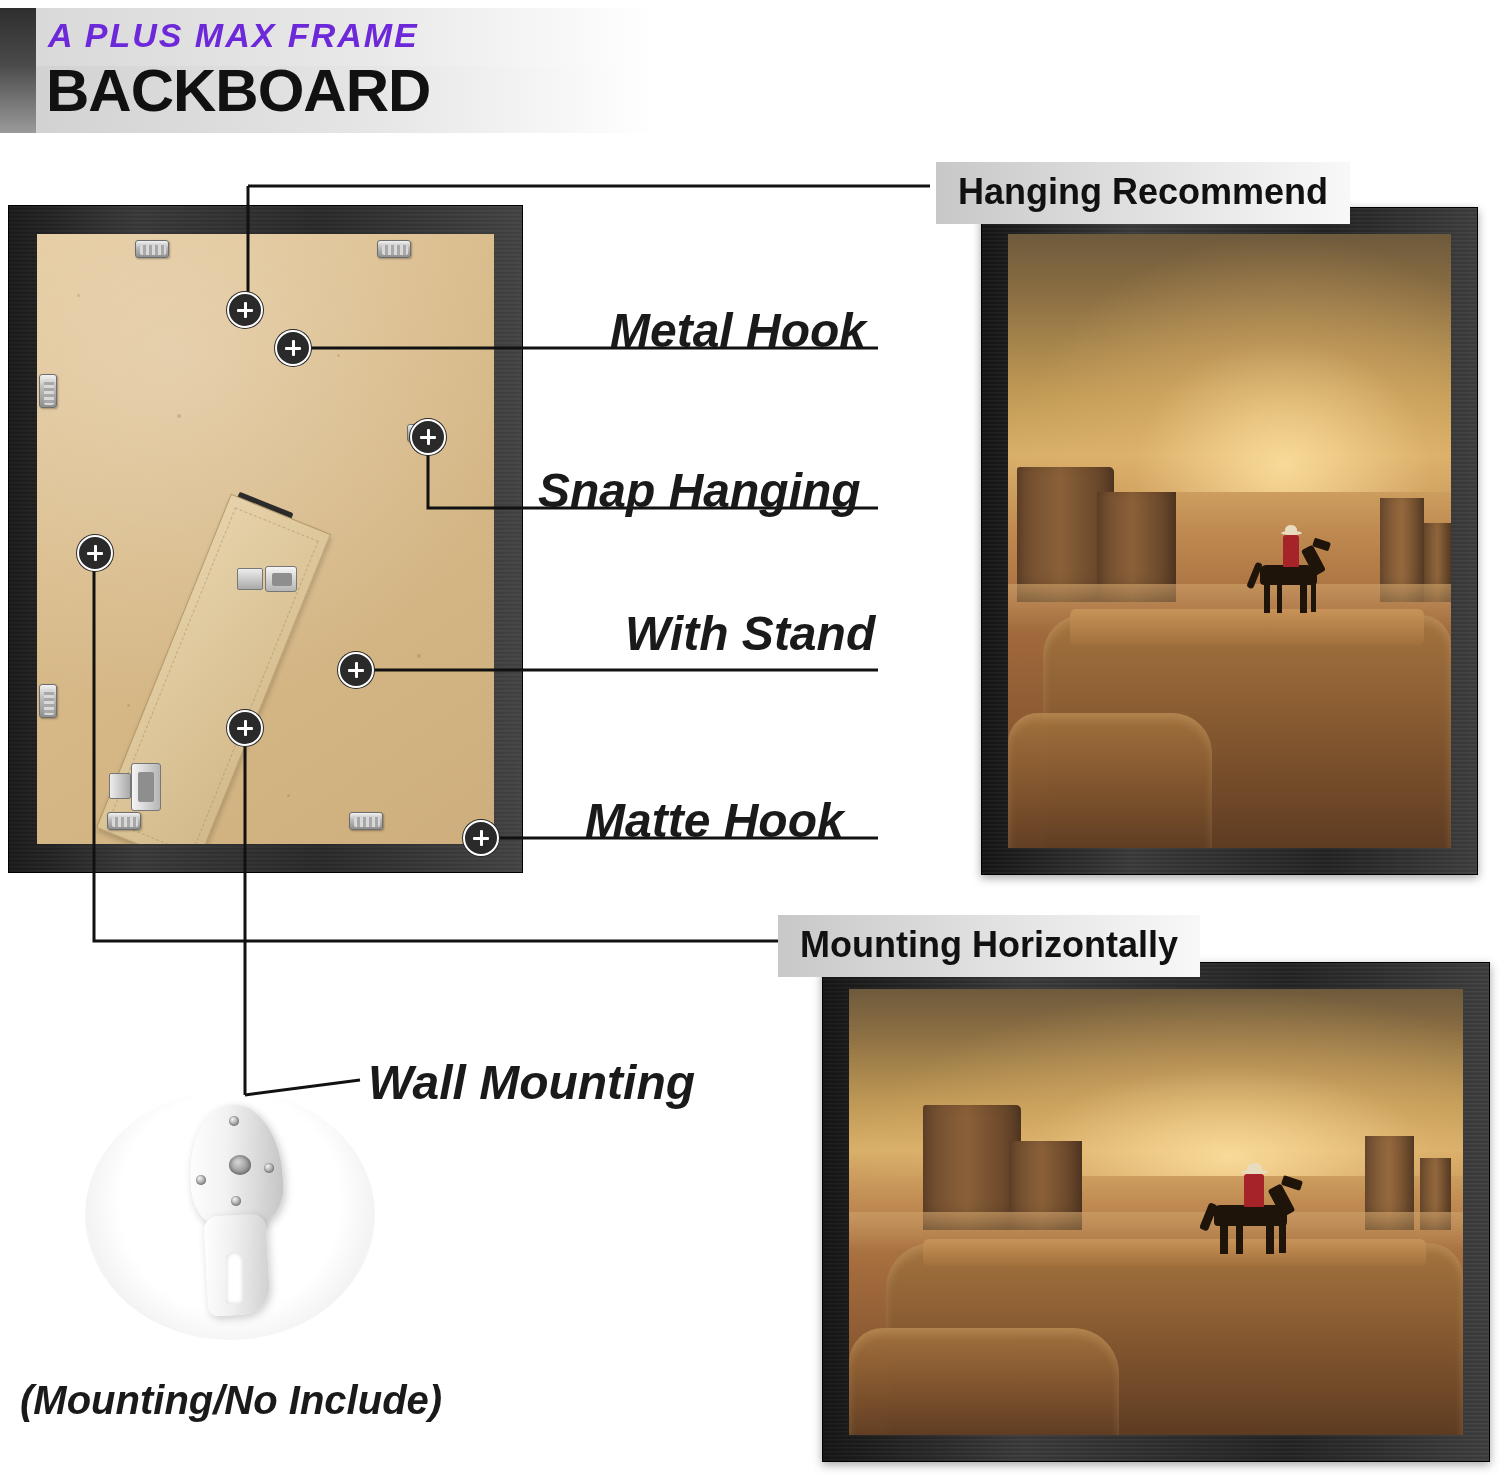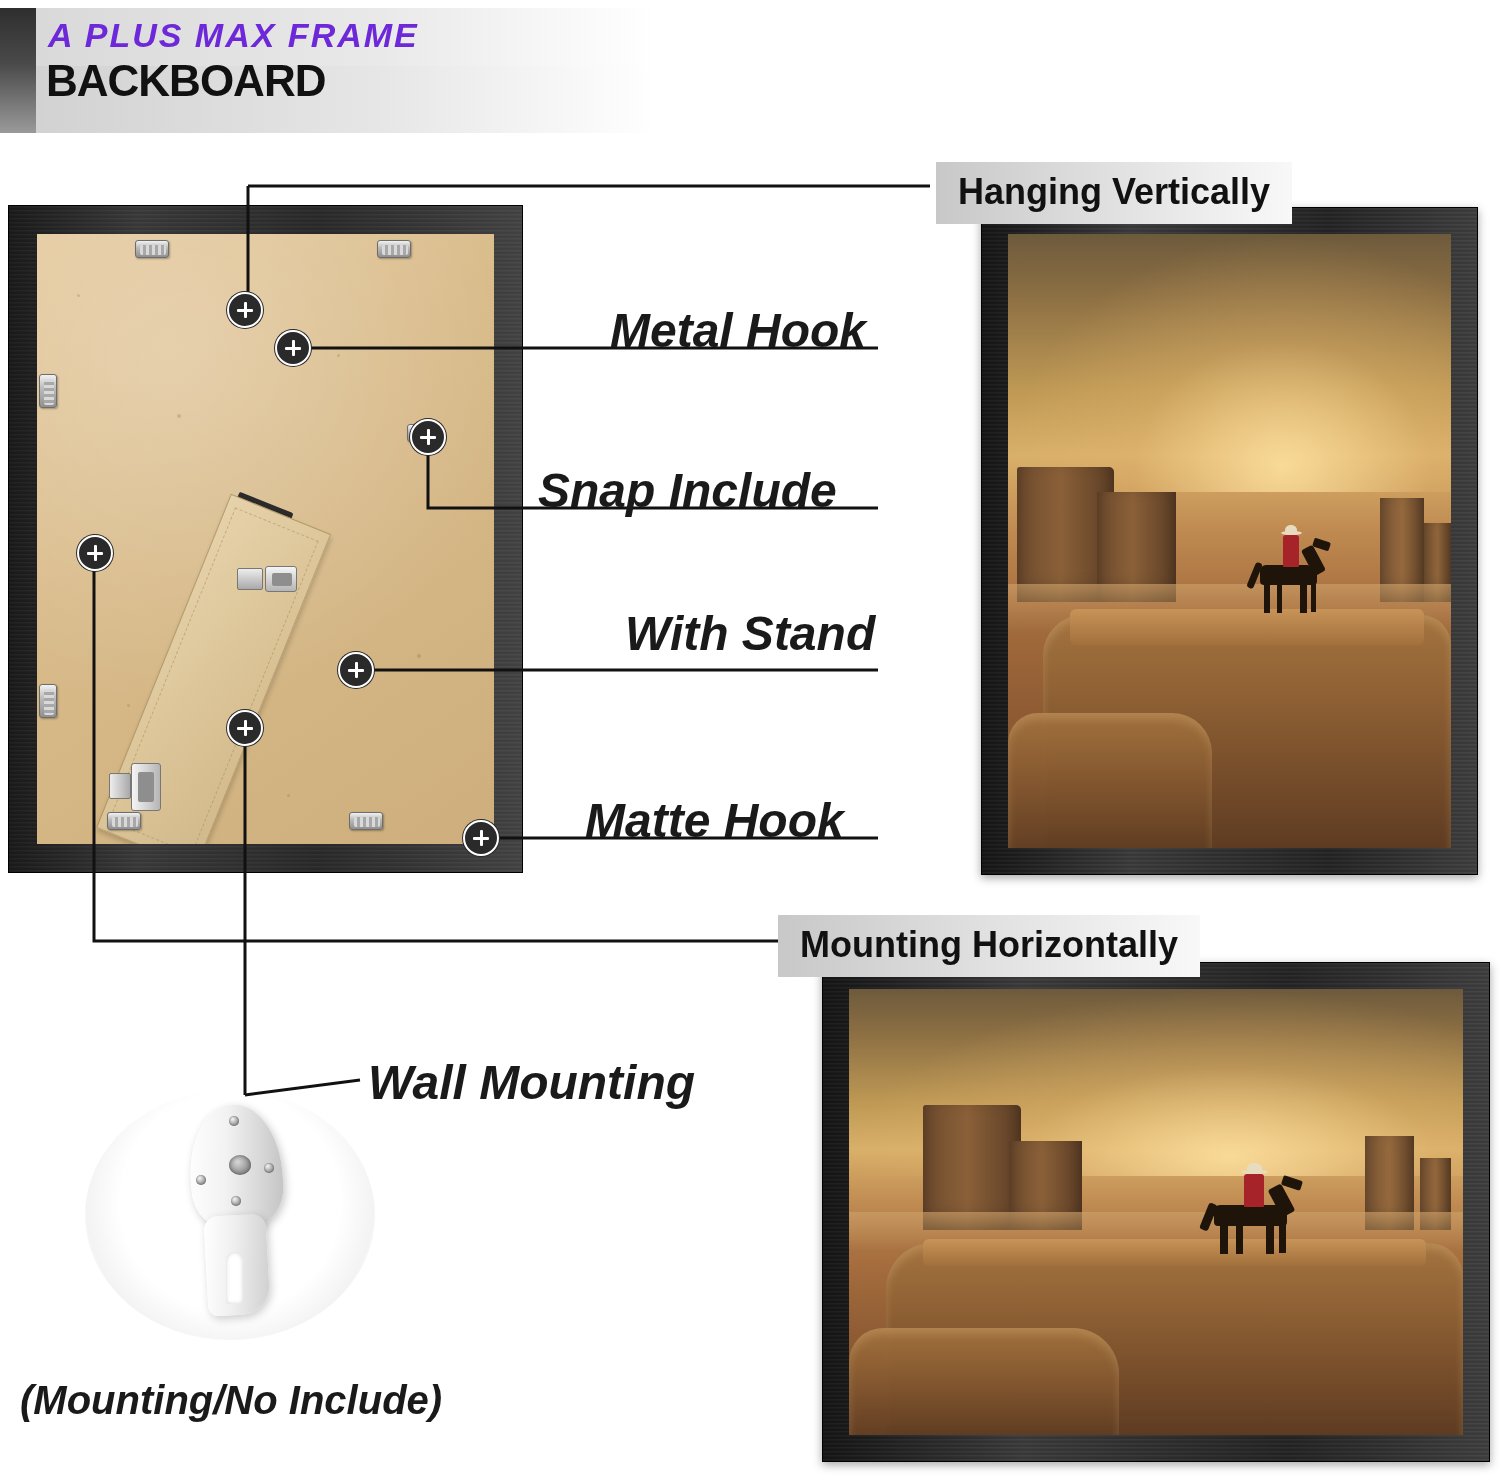--- a/index.html
+++ b/index.html
@@ -44,21 +44,21 @@
     font-weight: bold;
     font-size: 34px;
     letter-spacing: 2px;
     color: #6d28d9;
     white-space: nowrap;
   }
   #title {
     position: absolute;
     left: 46px; top: 56px;
     font-weight: bold;
-    font-size: 44px;
+    font-size: 60px;
     letter-spacing: -1px;
     color: #111111;
     white-space: nowrap;
   }
 
   
   #backboard {
     position: absolute;
     left: 8px; top: 205px;
     width: 515px; height: 668px;
@@ -380,26 +380,26 @@
 
 <div class="marker" style="left:227px;top:292px;"></div>
 <div class="marker" style="left:275px;top:330px;"></div>
 <div class="marker" style="left:410px;top:419px;"></div>
 <div class="marker" style="left:77px;top:535px;"></div>
 <div class="marker" style="left:338px;top:652px;"></div>
 <div class="marker" style="left:227px;top:710px;"></div>
 <div class="marker" style="left:463px;top:820px;"></div>
 
 <div class="callout-label" style="left:610px;top:303px;">Metal Hook</div>
-<div class="callout-label" style="left:538px;top:463px;">Snap Include</div>
+<div class="callout-label" style="left:538px;top:463px;">Snap Hanging</div>
 <div class="callout-label" style="left:625px;top:606px;">With Stand</div>
 <div class="callout-label" style="left:585px;top:793px;">Matte Hook</div>
 <div class="callout-label" id="wall-mounting-label">Wall Mounting</div>
 
-<div class="section-chip" style="left:936px;top:162px;">Hanging Vertically</div>
+<div class="section-chip" style="left:936px;top:162px;">Hanging Recommend</div>
 <div class="section-chip" style="left:778px;top:915px;">Mounting Horizontally</div>
 
 <div class="photo-frame" style="left:981px;top:207px;width:497px;height:668px;">
   <div class="photo-inner" style="left:26px;top:26px;right:26px;bottom:26px;">
     <div class="scene">
       <div class="sky-glow"></div>
       <div class="butte" style="left:2%;top:38%;width:22%;height:22%;border-radius:3px 5px 0 0;"></div>
       <div class="butte" style="left:20%;top:42%;width:18%;height:18%;"></div>
       <div class="butte small" style="left:84%;top:43%;width:10%;height:17%;"></div>
       <div class="butte small" style="left:94%;top:47%;width:6%;height:13%;"></div>

